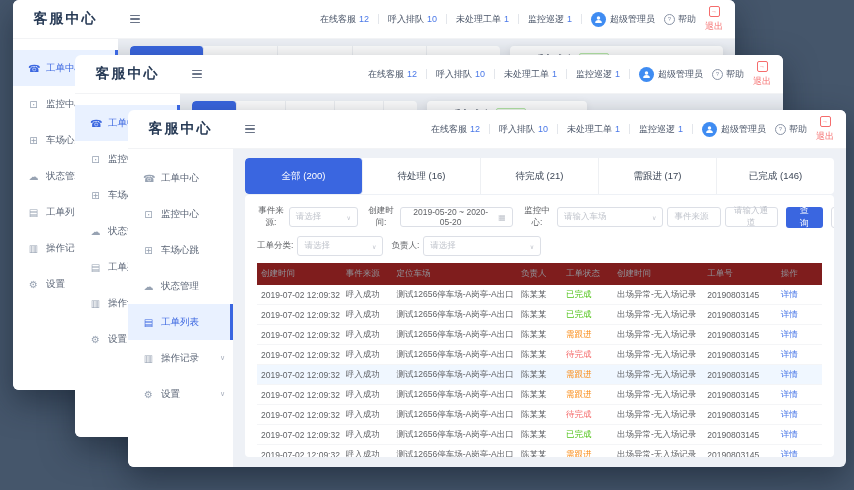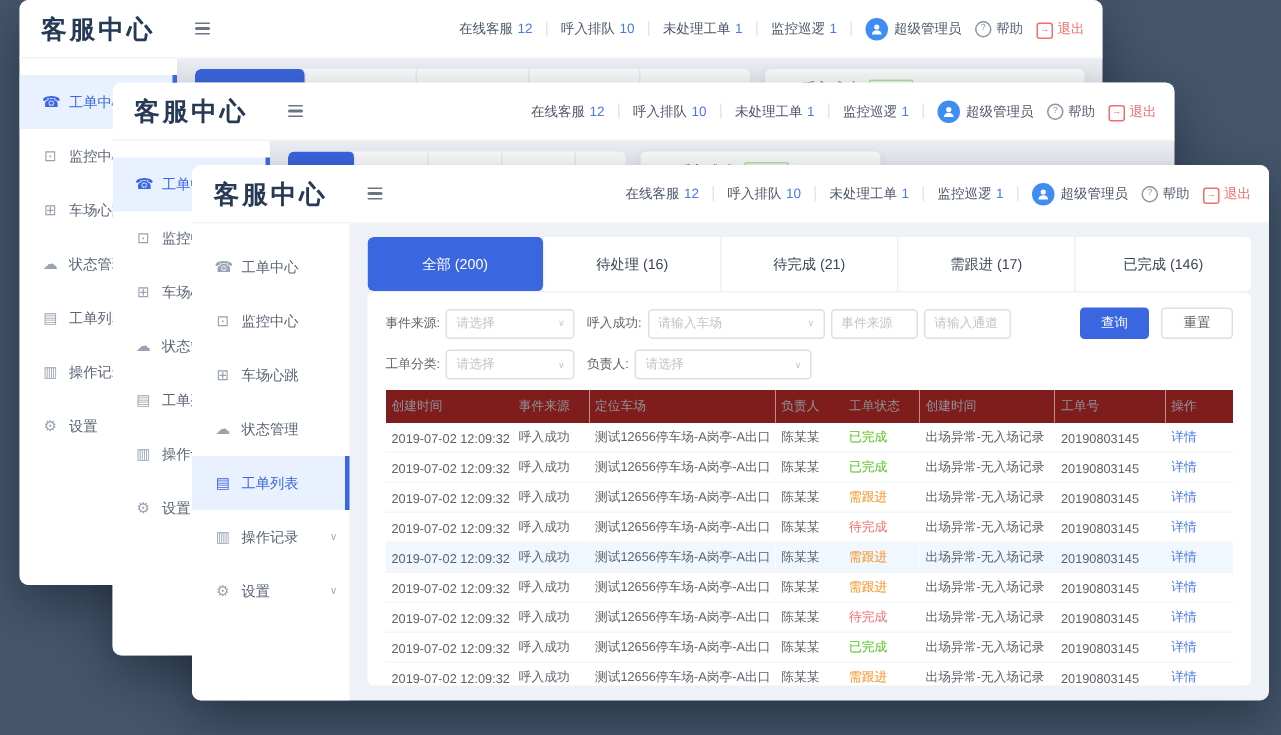--- a/index.html
+++ b/index.html
@@ -7,35 +7,35 @@
          font-family:"Liberation Sans","DejaVu Sans",sans-serif;}
   .win{position:absolute;border-radius:6px;background:#eef1f6;overflow:hidden;
        box-shadow:0 12px 32px rgba(15,25,40,.5);}
   .w1{left:13px;top:0;width:722px;height:390px;}
   .w2{left:75px;top:55px;width:708px;height:382px;}
   .w3{left:128px;top:110px;width:718px;height:357px;}
 
   
   .app-header{position:absolute;top:0;left:0;right:0;height:38px;background:#fff;
               display:flex;align-items:center;z-index:3;border-bottom:1px solid #f2f3f5;}
-  .logo{width:105px;text-align:center;font-size:17px;font-weight:bold;color:#273a55;letter-spacing:2px;flex:none;}
+  .logo{width:105px;text-align:center;font-size:14px;font-weight:bold;color:#273a55;letter-spacing:2px;flex:none;}
   .fold{display:flex;flex-direction:column;gap:2px;margin-left:12px;cursor:pointer;}
   .fold i{display:block;width:10px;height:1.5px;background:#6b7588;border-radius:1px;}
   .hdr-right{margin-left:auto;display:flex;align-items:center;gap:9px;padding-right:12px;
              font-size:9px;color:#4a5568;white-space:nowrap;}
   .metric{display:flex;gap:3px;align-items:center;cursor:pointer;}
   .metric .v{color:#4a78e8;}
   .hdiv{width:1px;height:10px;background:#e3e6eb;}
   .avatar{width:15px;height:15px;border-radius:50%;background:#3f8cf2;display:flex;
           align-items:center;justify-content:center;flex:none;}
   .user{display:flex;align-items:center;gap:4px;cursor:pointer;}
   .help{display:flex;align-items:center;gap:3px;color:#5a6475;cursor:pointer;}
   .q-ico{width:9px;height:9px;border:1px solid #8a94a6;border-radius:50%;color:#8a94a6;
          font-size:6px;line-height:9px;text-align:center;display:inline-block;}
-  .logout{display:flex;align-items:flex-end;gap:3px;color:#f56c6c;cursor:pointer;}
+  .logout{display:flex;align-items:center;gap:3px;color:#f56c6c;cursor:pointer;flex-direction:column;}
   .exit-ico{width:9px;height:9px;border:1px solid #f56c6c;border-radius:2px;color:#f56c6c;
             font-size:6px;line-height:8px;text-align:center;display:inline-block;}
 
   
   .sidebar{position:absolute;left:0;top:38px;bottom:0;width:105px;background:#fff;
            padding-top:12px;box-sizing:border-box;z-index:2;}
   .side-item{height:36px;display:flex;align-items:center;gap:7px;padding:0 8px 0 15px;
              font-size:9.5px;color:#5a6475;cursor:pointer;box-sizing:border-box;}
   .side-item .si{font-size:10px;color:#98a3b3;width:11px;text-align:center;flex:none;}
   .side-item.active{background:#e9f1ff;color:#3a66e0;border-right:3px solid #3a66e0;}
@@ -393,21 +393,28 @@
 
         <div class="frow">
           <div class="fgroup">
             <span>事件来源:</span>
             <div class="ctrl w86">
               <span>请选择</span>
               <span class="caret">∨</span>
             </div>
           </div>
           <div class="fgroup">
-            <span>呼入成功:</span>
+            <span>创建时间:</span>
+            <div class="ctrl w128 val">
+              <span>2019-05-20 ~ 2020-05-20</span>
+              <span class="cal">▦</span>
+            </div>
+          </div>
+          <div class="fgroup">
+            <span>监控中心:</span>
             <div class="ctrl w118">
               <span>请输入车场</span>
               <span class="caret">∨</span>
             </div>
             <div class="ctrl w58">
               <span>事件来源</span>
             </div>
             <div class="ctrl w58">
               <span>请输入通道</span>
             </div>

